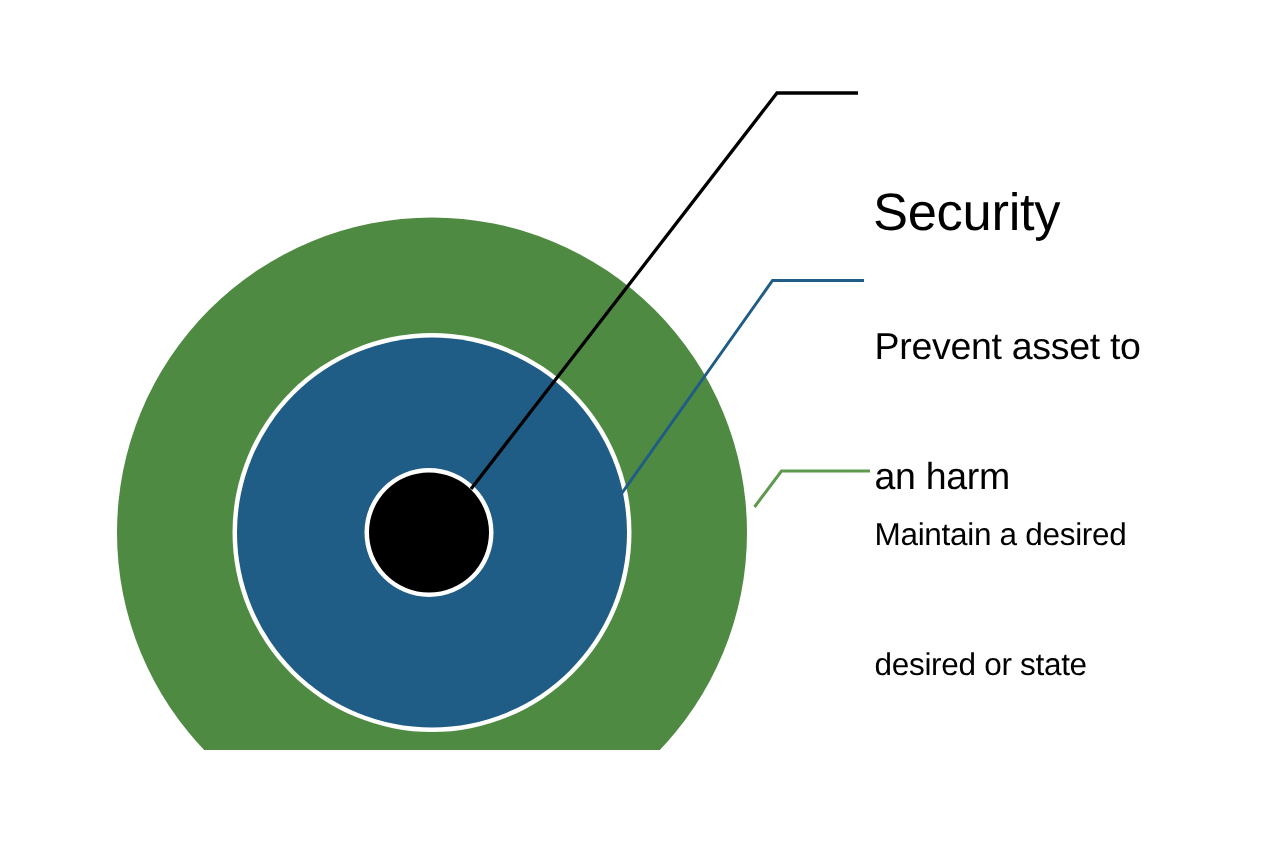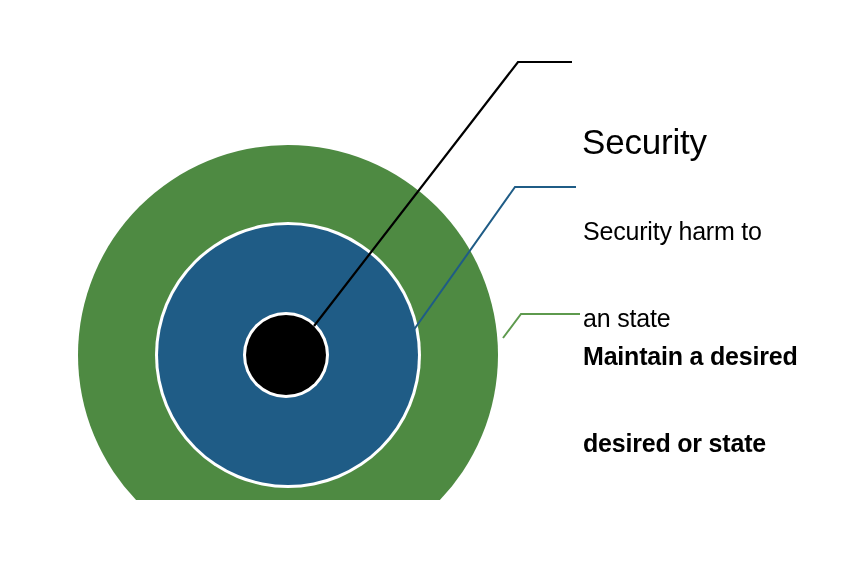--- a/index.html
+++ b/index.html
@@ -43,23 +43,22 @@
   }
   #label-prevent {
     left: 583px;
     top: 159px;
     font-size: 25px;
     line-height: 29px;
   }
   #label-maintain {
     left: 583px;
     top: 284px;
-    font-size: 25px;
+    font-size: 21px;
     line-height: 29px;
-    font-weight: bold;
   }
   .label-line {
     display: block;
   }
 </style>
 </head>
 <body>
 
 <div id="canvas">
 
@@ -80,22 +79,22 @@
     <polyline points="413,331 515,187 576,187" fill="none" stroke="#1F5C86" stroke-width="2" stroke-linejoin="miter" stroke-linecap="butt"></polyline>
 
     <polyline points="503,338 521,314 580,314" fill="none" stroke="#5E9A4E" stroke-width="2" stroke-linejoin="miter" stroke-linecap="butt"></polyline>
   </svg>
 
   <div class="label" id="label-security">
     <span class="label-line">Security</span>
   </div>
 
   <div class="label" id="label-prevent">
-    <span class="label-line">Security harm to</span>
-    <span class="label-line">an state</span>
+    <span class="label-line">Prevent asset to</span>
+    <span class="label-line">an harm</span>
   </div>
 
   <div class="label" id="label-maintain">
     <span class="label-line">Maintain a desired</span>
     <span class="label-line">desired or state</span>
   </div>
 
 </div>
 
 </body></html>

